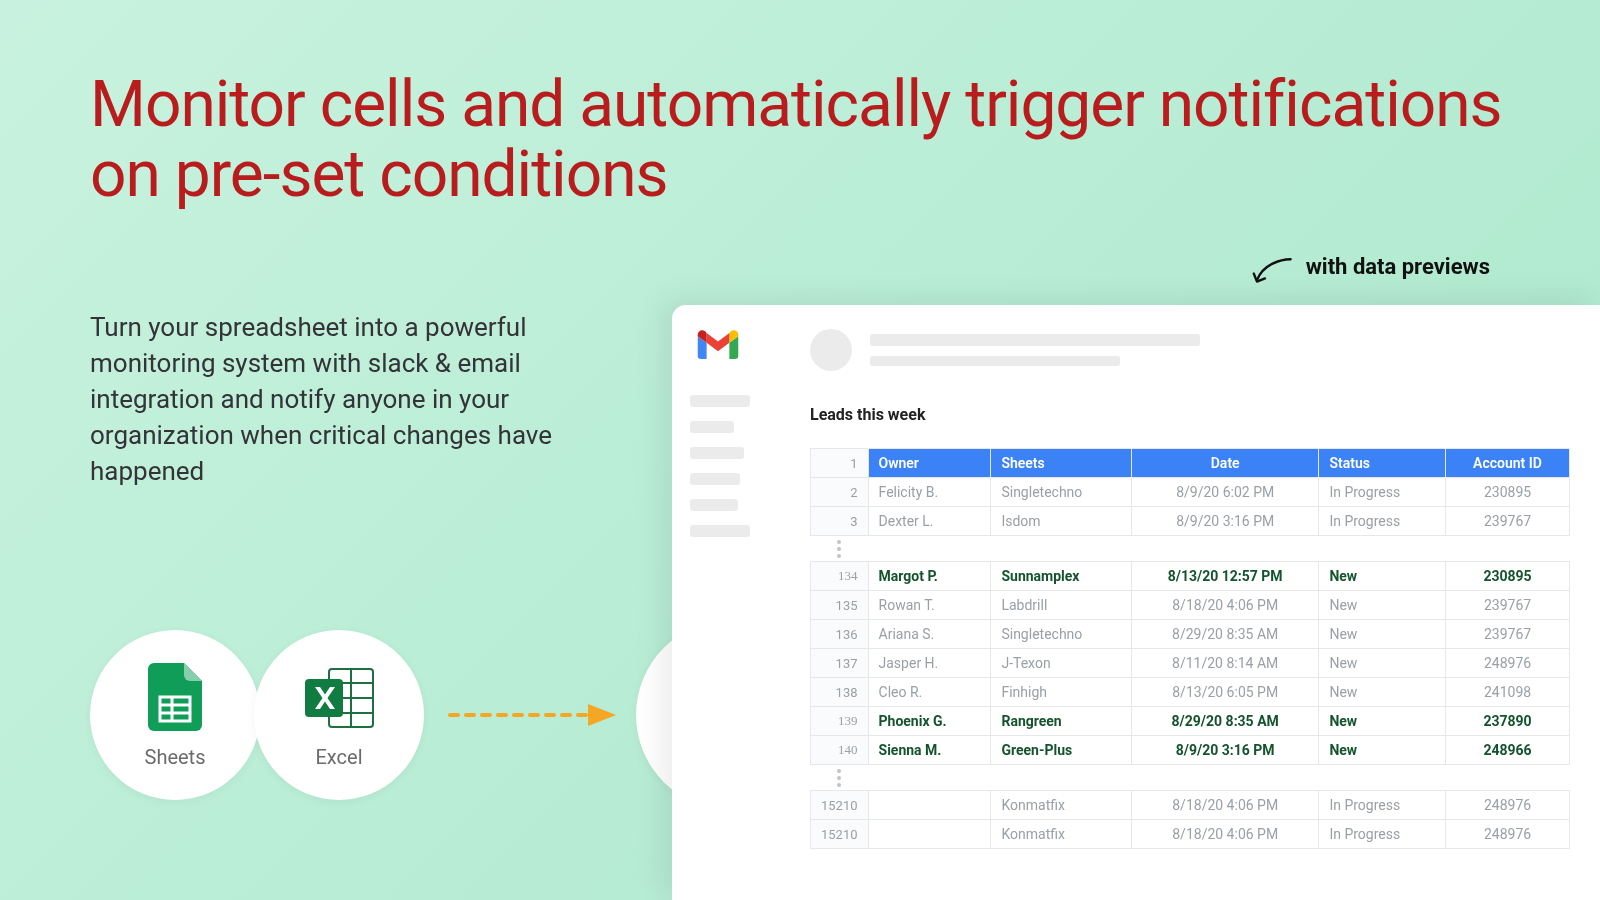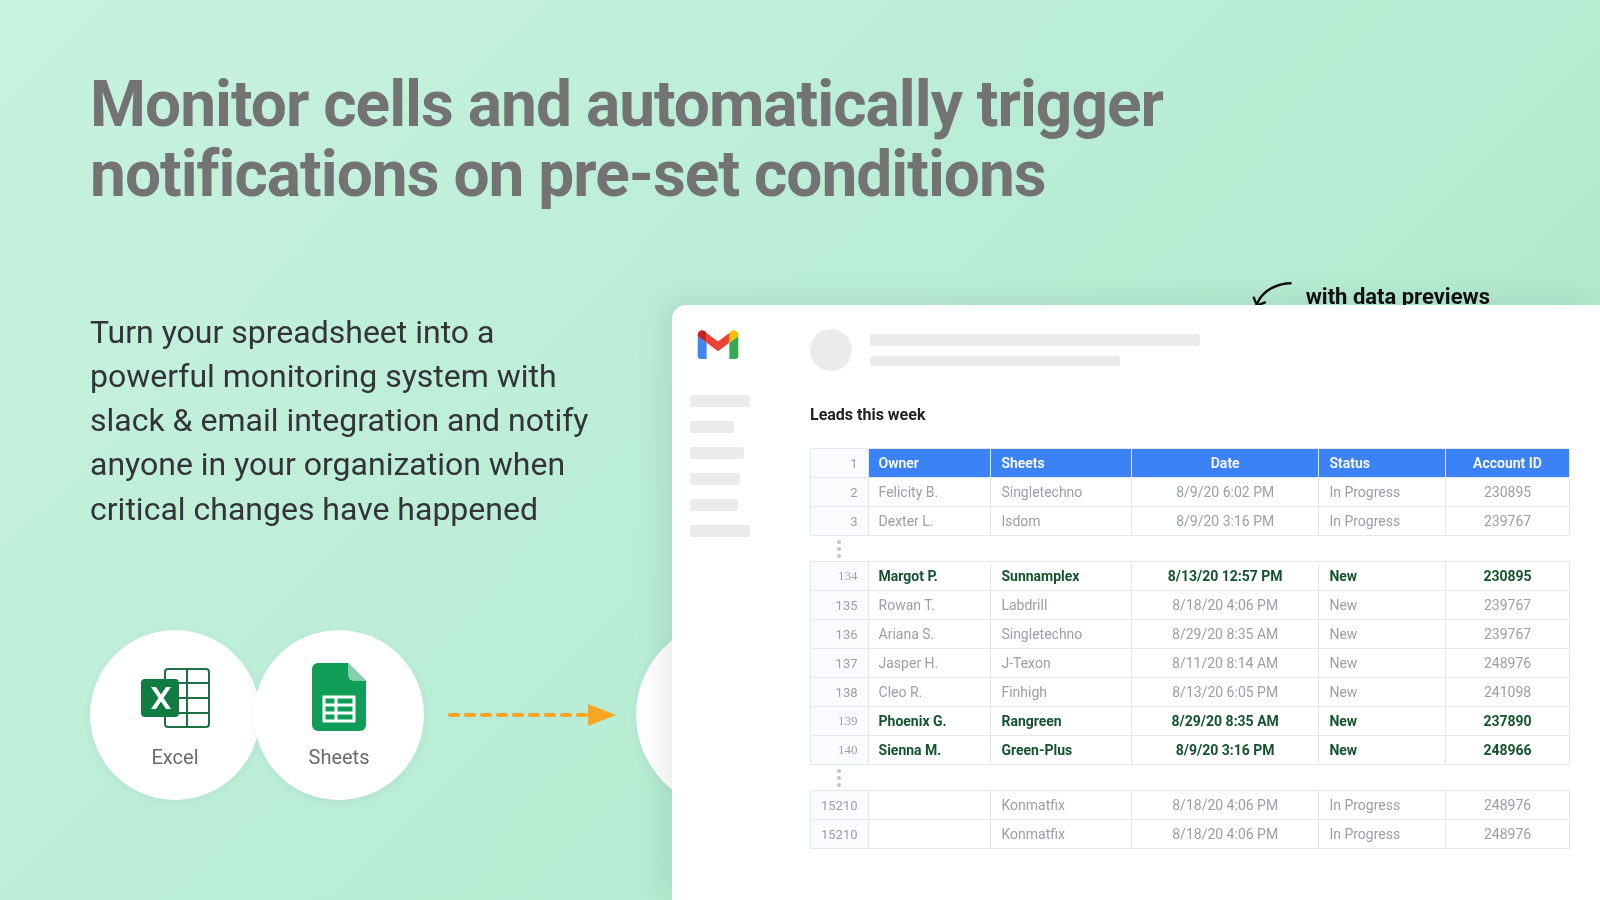--- a/index.html
+++ b/index.html
@@ -1,19 +1,19 @@
 <!DOCTYPE html>
 <html><head>
 <meta charset="utf-8">
 <style>
   *{box-sizing:border-box;margin:0;padding:0;}
   body{width:1600px;height:900px;overflow:hidden;font-family:-apple-system,BlinkMacSystemFont,"Segoe UI",Roboto,Helvetica,Arial,sans-serif;background:linear-gradient(135deg,#c8f2df 0%,#b6ecd3 60%,#a9e7ca 100%);position:relative;}
-  .headline{position:absolute;left:90px;top:70px;right:90px;font-size:64px;font-weight:700;line-height:1.1;color:#737373;letter-spacing:-1px;}
-  .subhead{position:absolute;left:90px;top:310px;width:530px;font-size:32px;line-height:1.38;color:#333338;font-weight:400;}
-  .callout{position:absolute;right:110px;top:254px;display:flex;align-items:center;gap:9px;margin-top:24px;}
+  .headline{position:absolute;left:90px;top:70px;right:90px;font-size:64px;font-weight:400;line-height:1.1;color:#b91c1c;letter-spacing:-1px;}
+  .subhead{position:absolute;left:90px;top:310px;width:530px;font-size:26px;line-height:1.38;color:#333338;font-weight:400;}
+  .callout{position:absolute;right:110px;top:254px;display:flex;align-items:flex-start;gap:9px;}
   .callout svg{width:48px;height:36px;}
   .callout-text{font-size:22px;font-weight:700;color:#111;}
   .icon-row{position:absolute;left:90px;top:620px;display:flex;align-items:center;gap:0;}
   .circle{width:170px;height:170px;border-radius:50%;background:#fff;box-shadow:0 2px 10px rgba(0,0,0,.05);display:flex;flex-direction:column;align-items:center;justify-content:center;}
   .circle+.circle{margin-left:-6px;z-index:2;}
   .circle-label{margin-top:10px;font-size:20px;color:#6b6b6b;}
   .arrow-dotted{margin:0 18px 0 24px;display:flex;align-items:center;}
   .arrow-dotted svg{width:170px;height:26px;}
   .circle-big{width:190px;height:190px;}
   
@@ -63,44 +63,44 @@
   <svg viewBox="0 0 60 40">
     <path d="M52 4 C 40 4 18 10 10 30" fill="none" stroke="#111" stroke-width="3" stroke-linecap="round"></path>
     <path d="M6 22 L10 32 L20 28" fill="none" stroke="#111" stroke-width="3" stroke-linecap="round" stroke-linejoin="round"></path>
   </svg>
   <span class="callout-text">with data previews</span>
 </div>
 
 <div class="icon-row">
   <div class="circle">
     <div class="icon-box">
+      <svg width="54" height="70" viewBox="0 0 54 70">
+        <path d="M6 0h30l18 18v44a6 6 0 0 1-6 6H6a6 6 0 0 1-6-6V6a6 6 0 0 1 6-6z" fill="#0f9d58"></path>
+        <path d="M36 0l18 18H42a6 6 0 0 1-6-6V0z" fill="#87ceac"></path>
+        <rect x="12" y="34" width="30" height="24" fill="none" stroke="#fff" stroke-width="3"></rect>
+        <line x1="12" y1="42" x2="42" y2="42" stroke="#fff" stroke-width="3"></line>
+        <line x1="12" y1="50" x2="42" y2="50" stroke="#fff" stroke-width="3"></line>
+        <line x1="24" y1="34" x2="24" y2="58" stroke="#fff" stroke-width="3"></line>
+      </svg>
+    </div>
+    <div class="circle-label">Sheets</div>
+  </div>
+  <div class="circle">
+    <div class="icon-box">
       <svg width="72" height="66" viewBox="0 0 72 66">
         <rect x="26" y="4" width="44" height="58" rx="3" fill="#ffffff" stroke="#1e6f42" stroke-width="2"></rect>
         <line x1="48" y1="4" x2="48" y2="62" stroke="#1e6f42" stroke-width="2"></line>
         <line x1="26" y1="18" x2="70" y2="18" stroke="#1e6f42" stroke-width="2"></line>
         <line x1="26" y1="33" x2="70" y2="33" stroke="#1e6f42" stroke-width="2"></line>
         <line x1="26" y1="48" x2="70" y2="48" stroke="#1e6f42" stroke-width="2"></line>
         <rect x="2" y="14" width="38" height="38" rx="4" fill="#107c41"></rect>
         <path d="M12 22l7.5 11L12 44h5l5-7.5 5 7.5h5l-7.5-11L32 22h-5l-5 7.5L17 22h-5z" fill="#fff"></path>
       </svg>
     </div>
     <div class="circle-label">Excel</div>
-  </div>
-  <div class="circle">
-    <div class="icon-box">
-      <svg width="54" height="70" viewBox="0 0 54 70">
-        <path d="M6 0h30l18 18v44a6 6 0 0 1-6 6H6a6 6 0 0 1-6-6V6a6 6 0 0 1 6-6z" fill="#0f9d58"></path>
-        <path d="M36 0l18 18H42a6 6 0 0 1-6-6V0z" fill="#87ceac"></path>
-        <rect x="12" y="34" width="30" height="24" fill="none" stroke="#fff" stroke-width="3"></rect>
-        <line x1="12" y1="42" x2="42" y2="42" stroke="#fff" stroke-width="3"></line>
-        <line x1="12" y1="50" x2="42" y2="50" stroke="#fff" stroke-width="3"></line>
-        <line x1="24" y1="34" x2="24" y2="58" stroke="#fff" stroke-width="3"></line>
-      </svg>
-    </div>
-    <div class="circle-label">Sheets</div>
   </div>
   <div class="arrow-dotted">
     <svg viewBox="0 0 170 26">
       <line x1="2" y1="13" x2="140" y2="13" stroke="#f5a623" stroke-width="4" stroke-dasharray="8 8" stroke-linecap="round"></line>
       <polygon points="140,2 168,13 140,24" fill="#f5a623"></polygon>
     </svg>
   </div>
   <div class="circle circle-big no-label">
     <div class="icon-box">
       <svg width="100" height="74" viewBox="0 0 100 74">

